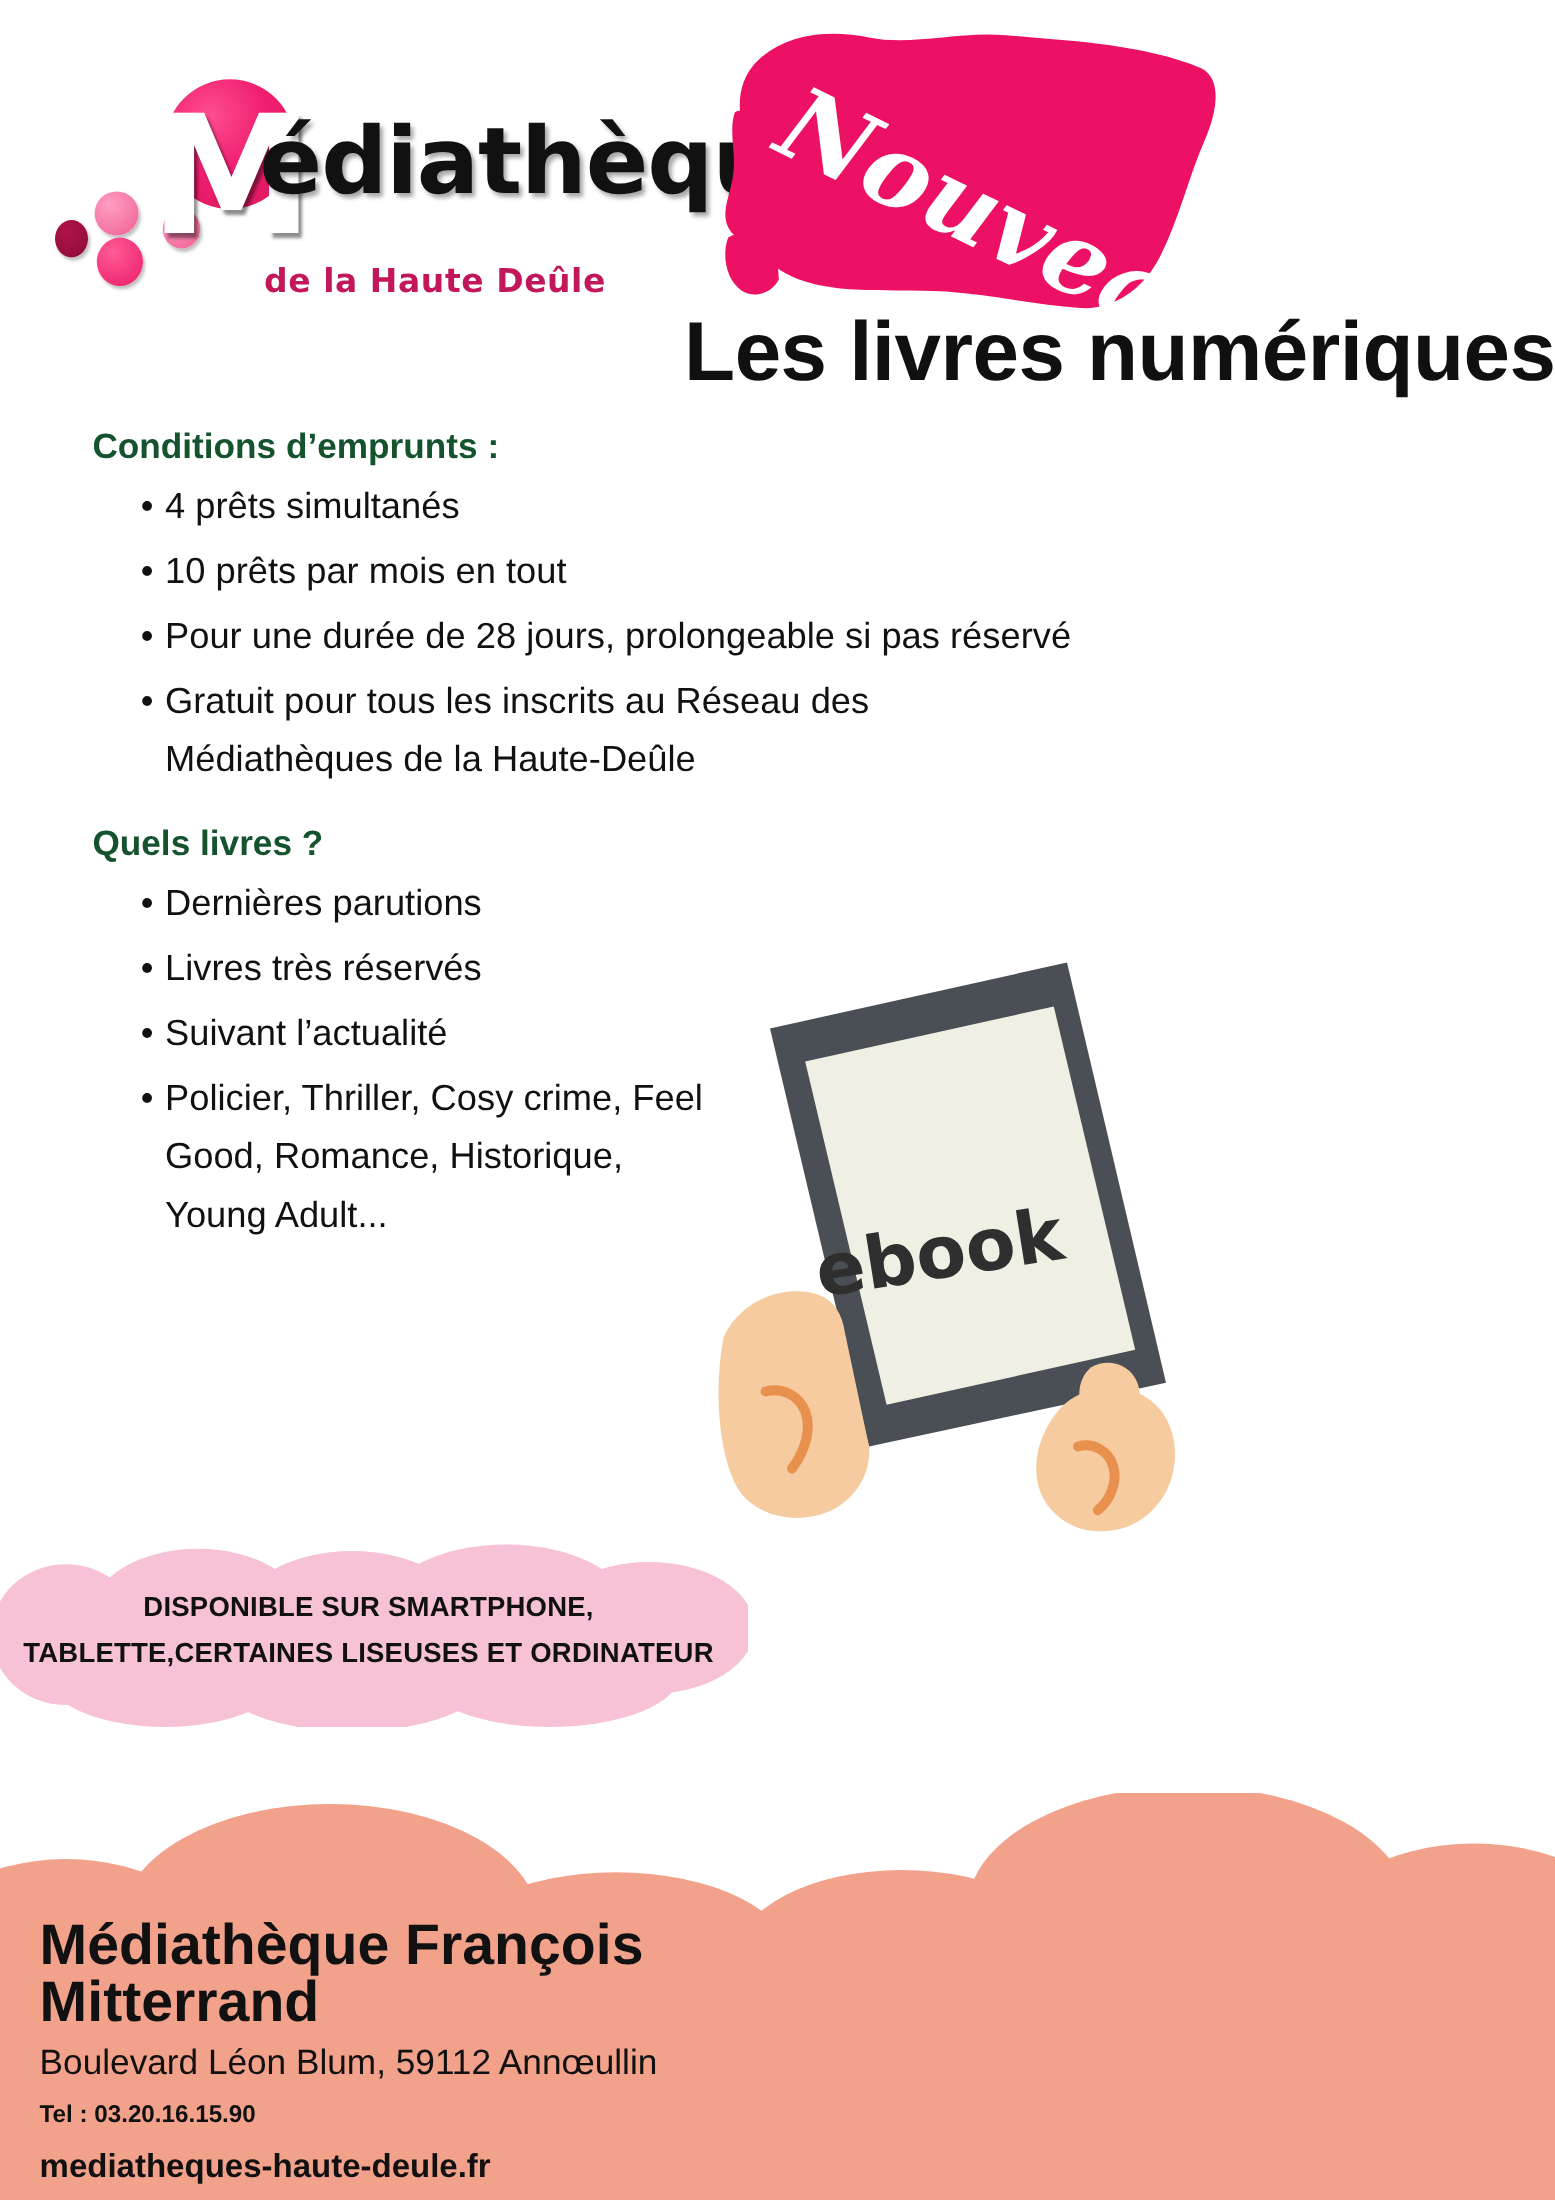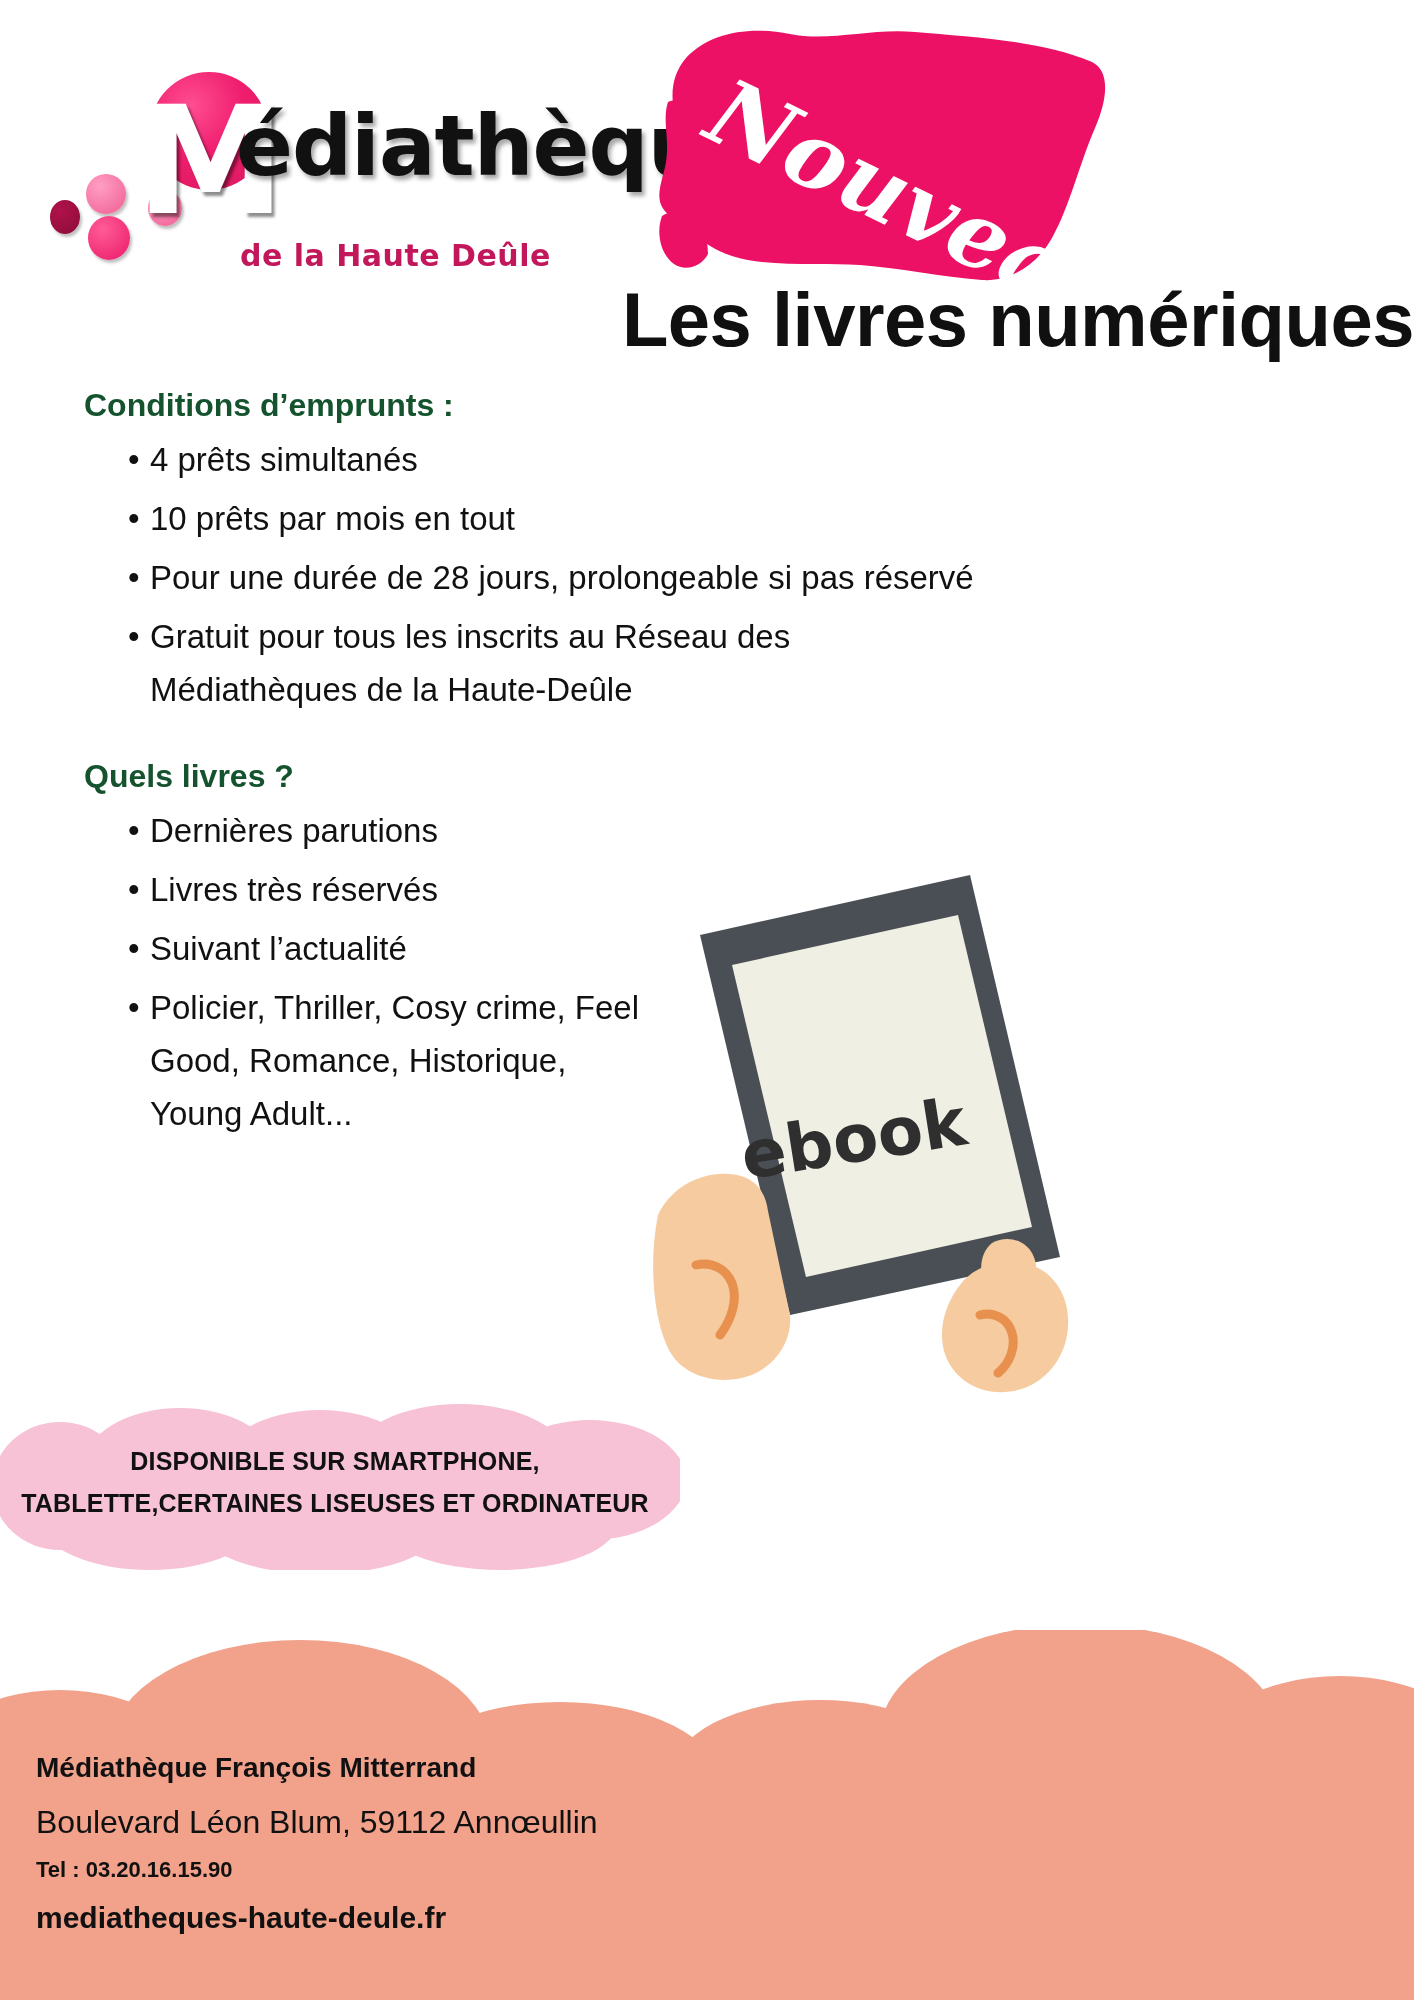--- a/index.html
+++ b/index.html
@@ -41,21 +41,21 @@
     font-size:76px;line-height:84px;font-weight:700;color:#101010;
     letter-spacing:-.5px;
   }
 
   
   .body-col{position:absolute;left:84px;top:385px;width:1000px;}
   .sec-head{
     font-size:32px;line-height:40px;font-weight:700;color:#14532d;
     margin:0 0 8px 0;
   }
-  .sec-head.second{margin-top:40px;}
+  .sec-head.second{margin-top:30px;}
   ul.blist{list-style:none;margin:0;padding:0;}
   ul.blist li{
     position:relative;font-size:33px;line-height:53px;color:#111;font-weight:400;
     padding-left:66px;margin:0 0 6px 0;
   }
   ul.blist li .bullet{
     position:absolute;left:44px;top:0;font-size:33px;line-height:53px;color:#111;
   }
   ul.blist li .cont{display:block;}
 
@@ -74,21 +74,21 @@
     position:absolute;left:100px;top:250px;width:300px;
     font-family:"DejaVu Sans", sans-serif;font-weight:700;font-size:66px;color:#2f2f2f;
     transform:rotate(-9deg);
   }
 
   
   .orange-cloud{position:absolute;left:0;top:1630px;width:1414px;height:370px;}
   .orange-cloud svg{position:absolute;left:0;top:0;}
 
   .footer-text{position:absolute;left:36px;top:1742px;width:700px;color:#111;}
-  .f-name{font-size:28px;line-height:52px;font-weight:700;margin-bottom:4px;}
+  .f-name{font-size:52px;line-height:52px;font-weight:700;margin-bottom:4px;}
   .f-addr{font-size:32px;line-height:48px;font-weight:400;}
   .f-tel{font-size:22px;line-height:48px;font-weight:700;}
   .f-web{font-size:30px;line-height:48px;font-weight:700;}
 
   
   .mel{position:absolute;left:940px;top:1833px;width:358px;height:145px;background:#fff;}
   .mel-inner{position:relative;width:100%;height:100%;}
   .mel-phone{position:absolute;left:14px;top:6px;width:90px;height:130px;}
   .mel-la{
     position:absolute;left:26px;top:22px;font-size:44px;line-height:44px;font-weight:700;color:#e6007e;

